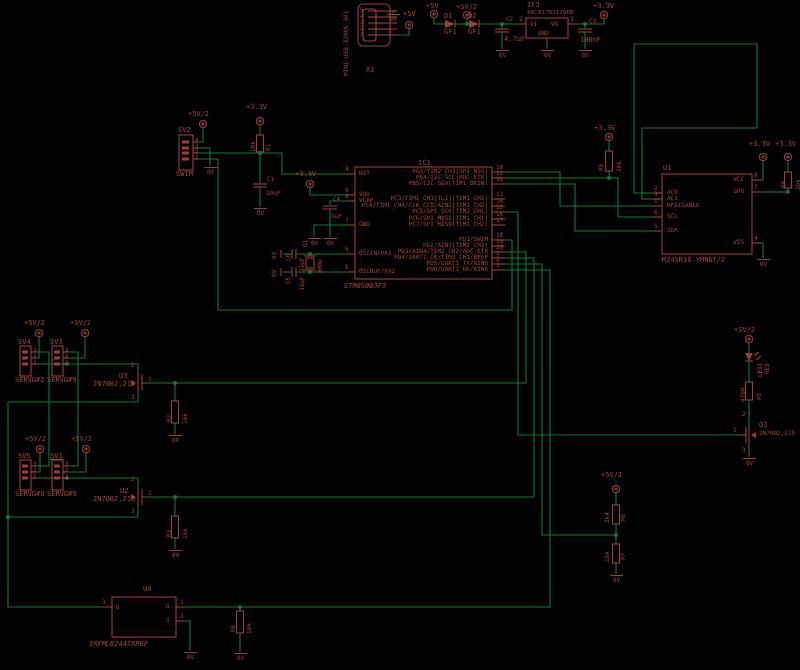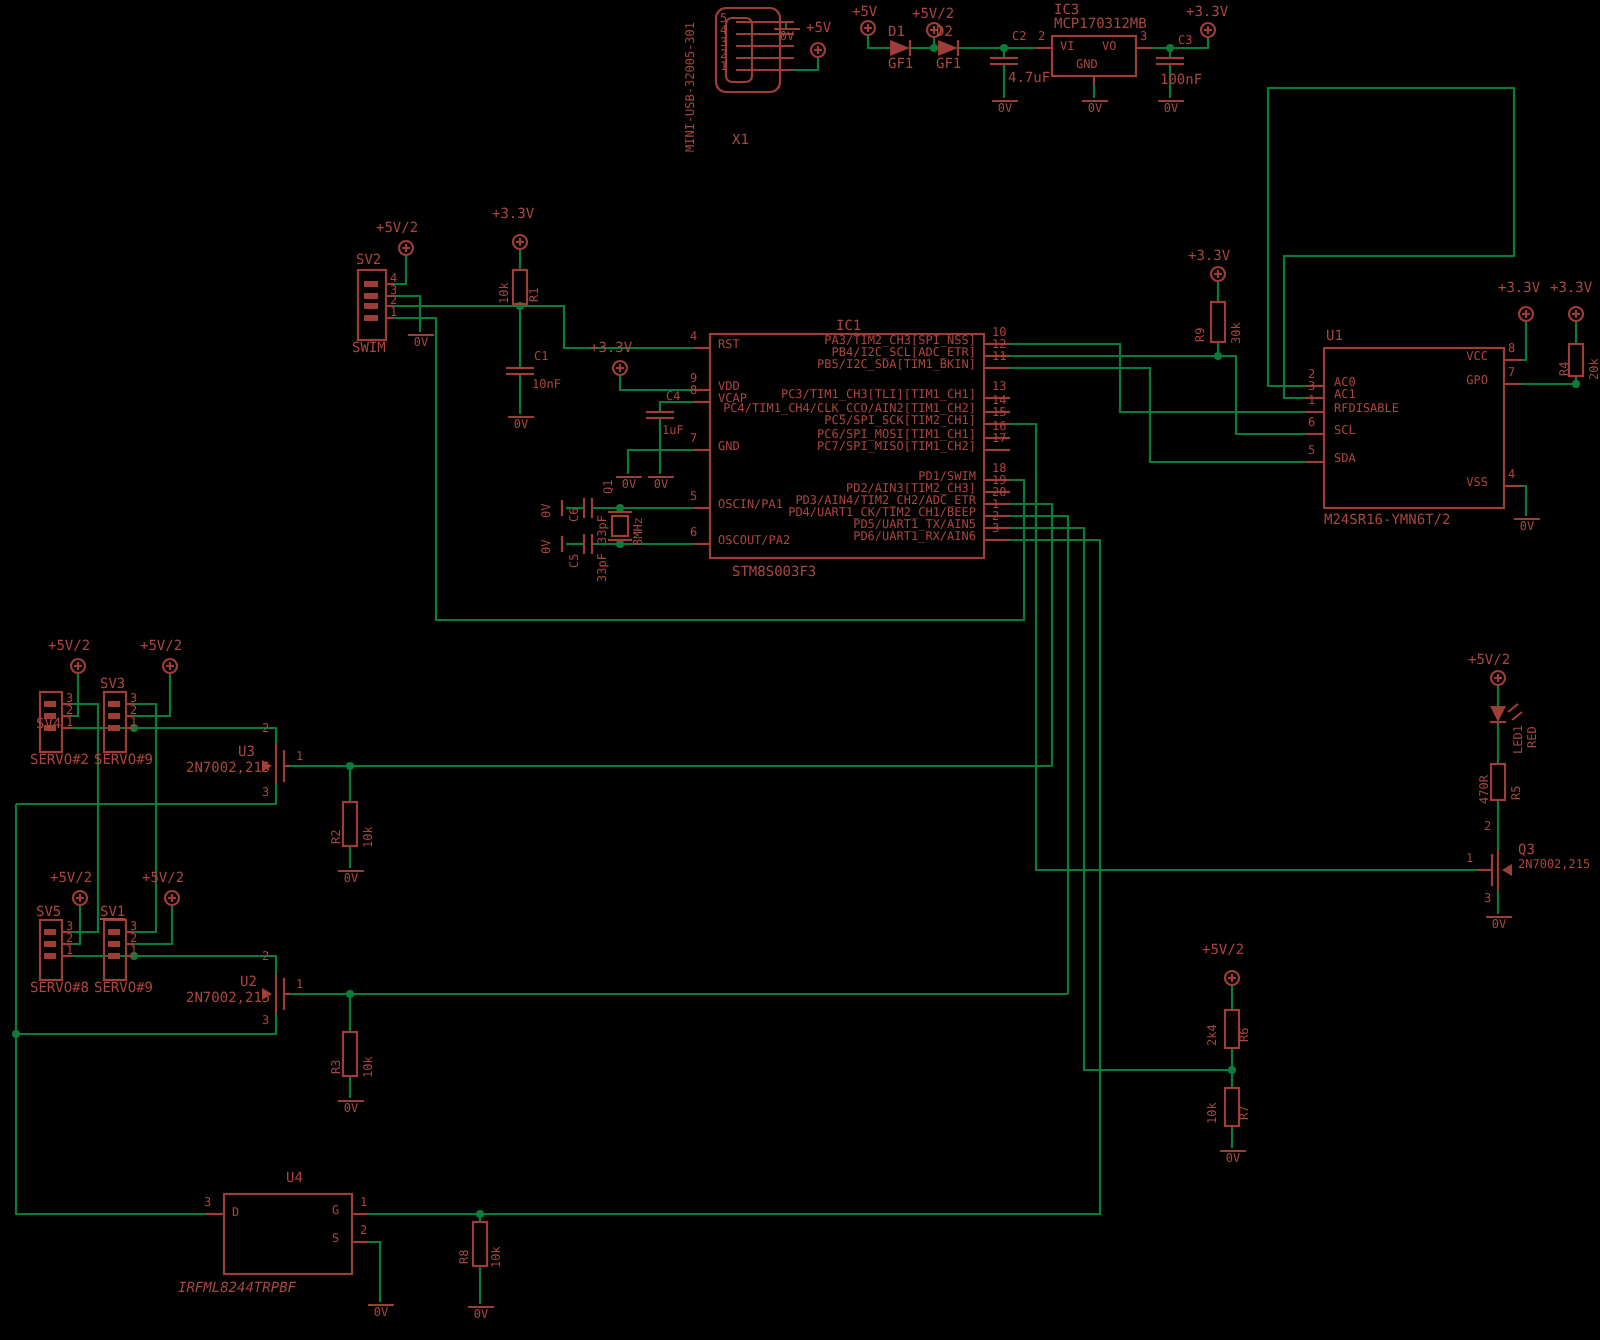--- a/index.html
+++ b/index.html
@@ -390,21 +390,21 @@
       <span class="lb l7" style="left: 426px; top: 3px;">+5V</span>
       <span class="lb l7" style="left: 444px; top: 13px;">D1</span>
       <span class="lb l7" style="left: 444px; top: 29px;">GF1</span>
       <span class="lb l7" style="left: 456px; top: 4px;">+5V/2</span>
       <span class="lb l7" style="left: 468px; top: 13px;">D2</span>
       <span class="lb l7" style="left: 468px; top: 29px;">GF1</span>
       <span class="lb t" style="left: 506px; top: 16px;">C2</span>
       <span class="lb l7" style="left: 504px; top: 36px;">4.7uF</span>
       <span class="ov" style="left: 496px; top: 50px;">0V</span>
       <span class="lb l7" style="left: 527px; top: 2px;">IC3</span>
-      <span class="lb l7" style="left: 527px; top: 9px;">MCP170312MB</span>
+      <span class="lb l7" style="left: 527px; top: 9px; font-family: Liberation Serif, serif;">MCP170312MB</span>
       <span class="lb t" style="left: 530px; top: 21px;">VI</span>
       <span class="lb t" style="left: 551px; top: 21px;">VO</span>
       <span class="lb t" style="left: 538px; top: 30px;">GND</span>
       <span class="lb t" style="left: 519px; top: 16px;">2</span>
       <span class="lb t" style="left: 570px; top: 16px;">3</span>
       <span class="ov" style="left: 541px; top: 50px;">0V</span>
       <span class="lb t" style="left: 589px; top: 18px;">C3</span>
       <span class="lb l7" style="left: 580px; top: 37px;">100nF</span>
       <span class="ov" style="left: 579px; top: 50px;">0V</span>
       <span class="lb l7" style="left: 593px; top: 3px;">+3.3V</span>
@@ -416,21 +416,21 @@
       <span class="lb t" style="left: 195px; top: 154px;">1</span>
       <span class="lb l7" style="left: 176px; top: 171px;">SWIM</span>
       <span class="ov" style="left: 204px; top: 167px;">0V</span>
       <span class="lb l7" style="left: 246px; top: 104px;">+3.3V</span>
       <span class="lb rt" style="left: 250px; top: 152px;">10k</span>
       <span class="lb rt" style="left: 265px; top: 151px;">R1</span>
       <span class="lb t" style="left: 267px; top: 176px;">C1</span>
       <span class="lb t" style="left: 266px; top: 190px;">10nF</span>
       <span class="ov" style="left: 254px; top: 208px;">0V</span>
       <span class="lb l7" style="left: 418px; top: 160px;">IC1</span>
-      <span class="lb l7" style="left: 366px; top: 283px;">STM8S003F3</span>
+      <span class="lb l7" style="left: 344px; top: 283px; font-style: italic;">STM8S003F3</span>
       <span class="lb l7" style="left: 295px; top: 171px;">+3.3V</span>
       <span class="lb t" style="left: 333px; top: 196px;">C4</span>
       <span class="lb t" style="left: 331px; top: 213px;">1uF</span>
       <span class="ov" style="left: 308px; top: 238px;">0V</span>
       <span class="ov" style="left: 324px; top: 238px;">0V</span>
       <span class="lb rt" style="left: 271px; top: 259px;">0V</span>
       <span class="lb rt" style="left: 271px; top: 277px;">0V</span>
       <span class="lb rt" style="left: 285px; top: 261px;">C6</span>
       <span class="lb rt" style="left: 299px; top: 272px;">33pF</span>
       <span class="lb rt" style="left: 302px; top: 247px;">Q1</span>
@@ -498,21 +498,21 @@
       <span class="lb t" style="left: 754px; top: 172px;">8</span>
       <span class="lb t" style="left: 754px; top: 184px;">7</span>
       <span class="lb t" style="left: 754px; top: 235px;">4</span>
       <span class="lb l7" style="left: 749px; top: 141px;">+3.3V</span>
       <span class="lb l7" style="left: 775px; top: 141px;">+3.3V</span>
       <span class="lb rt" style="left: 780px; top: 188px;">R4</span>
       <span class="lb rt" style="left: 795px; top: 190px;">20k</span>
       <span class="ov" style="left: 757px; top: 259px;">0V</span>
       <span class="lb l7" style="left: 24px; top: 320px;">+5V/2</span>
       <span class="lb l7" style="left: 70px; top: 320px;">+5V/2</span>
-      <span class="lb l7" style="left: 18px; top: 359px;">SV4</span>
+      <span class="lb l7" style="left: 18px; top: 339px;">SV4</span>
       <span class="lb l7" style="left: 50px; top: 339px;">SV3</span>
       <span class="lb t" style="left: 33px; top: 347px;">3</span>
       <span class="lb t" style="left: 33px; top: 353px;">2</span>
       <span class="lb t" style="left: 33px; top: 359px;">1</span>
       <span class="lb t" style="left: 65px; top: 347px;">3</span>
       <span class="lb t" style="left: 65px; top: 353px;">2</span>
       <span class="lb t" style="left: 65px; top: 359px;">1</span>
       <span class="lb l7" style="left: 15px; top: 377px;">SERVO#2</span>
       <span class="lb l7" style="left: 47px; top: 377px;">SERVO#9</span>
       <span class="lb l7" style="left: 119px; top: 373px;">U3</span>

